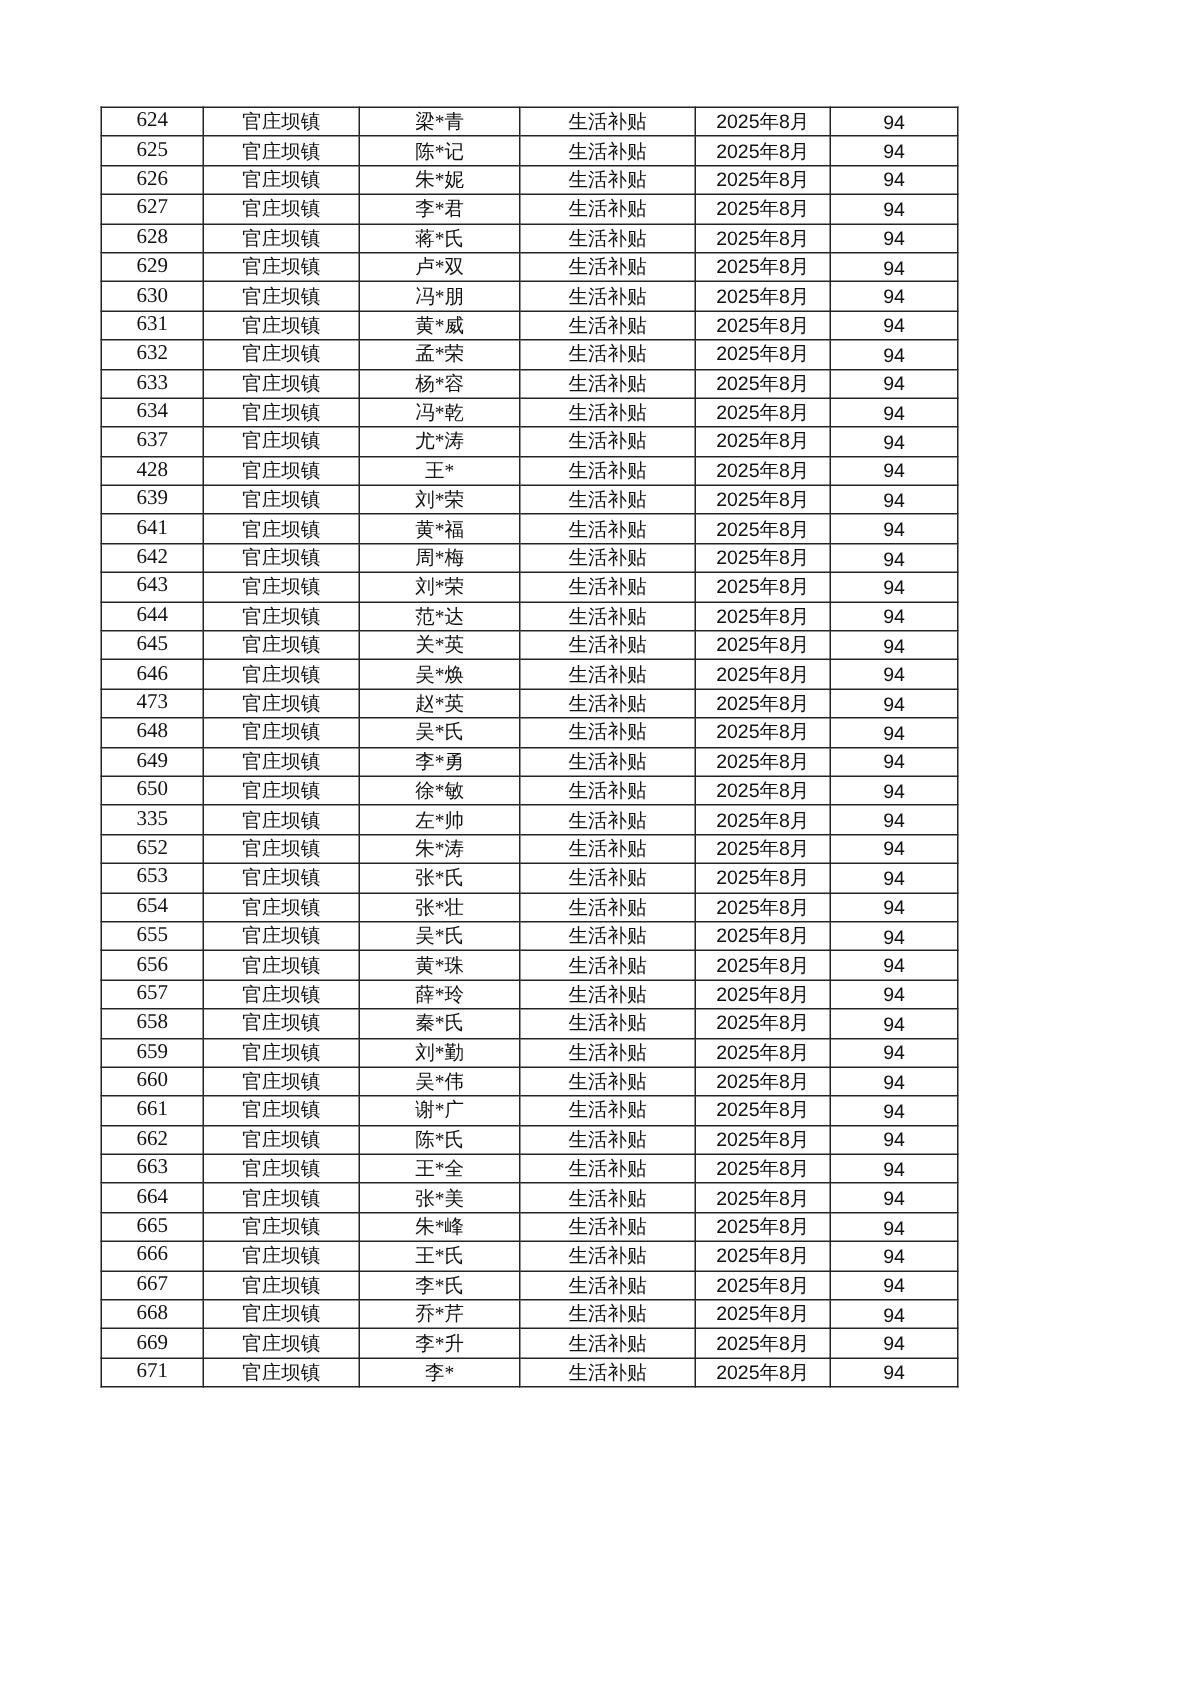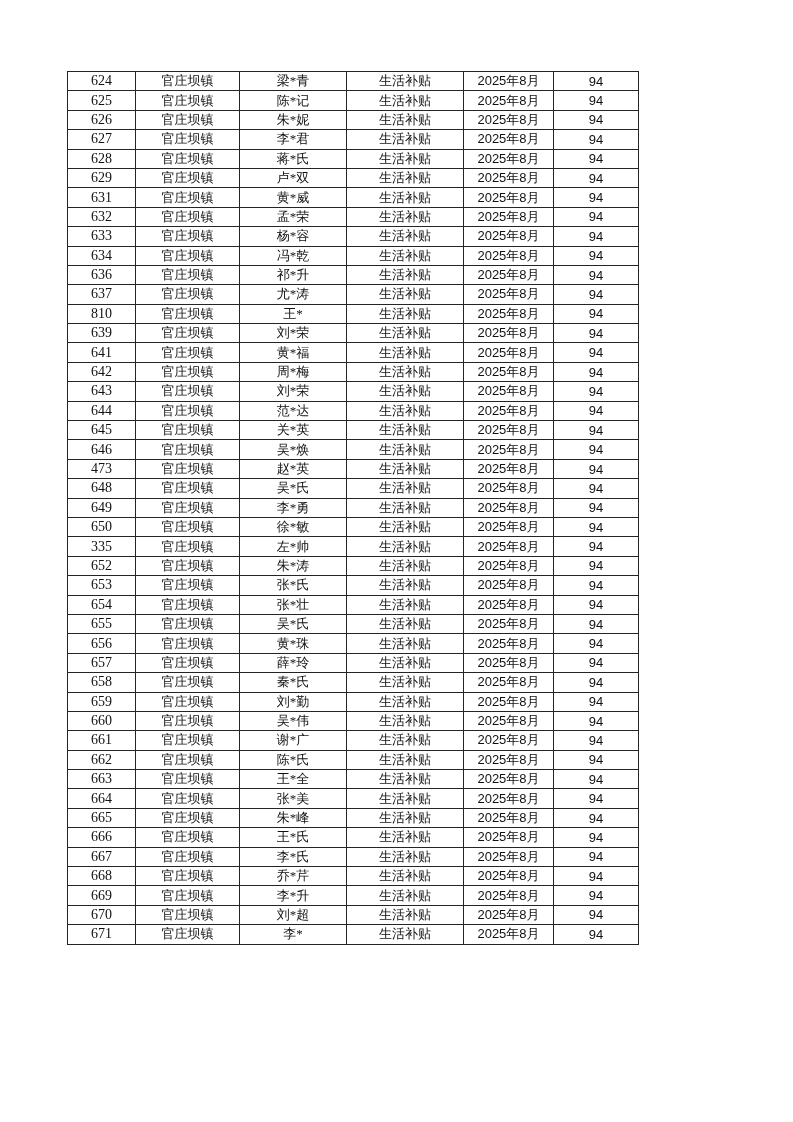--- a/index.html
+++ b/index.html
@@ -108,20 +108,28 @@
         </tr>
         <tr>
           <td class="col-no">629</td>
           <td class="col-town">官庄坝镇</td>
           <td class="col-name">卢*双</td>
           <td class="col-type">生活补贴</td>
           <td class="col-month">2025年8月</td>
           <td class="col-amount">94</td>
         </tr>
         <tr>
+          <td class="col-no">630</td>
+          <td class="col-town">官庄坝镇</td>
+          <td class="col-name">冯*朋</td>
+          <td class="col-type">生活补贴</td>
+          <td class="col-month">2025年8月</td>
+          <td class="col-amount">94</td>
+        </tr>
+        <tr>
           <td class="col-no">631</td>
           <td class="col-town">官庄坝镇</td>
           <td class="col-name">黄*威</td>
           <td class="col-type">生活补贴</td>
           <td class="col-month">2025年8月</td>
           <td class="col-amount">94</td>
         </tr>
         <tr>
           <td class="col-no">632</td>
           <td class="col-town">官庄坝镇</td>
@@ -140,37 +148,29 @@
         </tr>
         <tr>
           <td class="col-no">634</td>
           <td class="col-town">官庄坝镇</td>
           <td class="col-name">冯*乾</td>
           <td class="col-type">生活补贴</td>
           <td class="col-month">2025年8月</td>
           <td class="col-amount">94</td>
         </tr>
         <tr>
-          <td class="col-no">636</td>
-          <td class="col-town">官庄坝镇</td>
-          <td class="col-name">祁*升</td>
-          <td class="col-type">生活补贴</td>
-          <td class="col-month">2025年8月</td>
-          <td class="col-amount">94</td>
-        </tr>
-        <tr>
           <td class="col-no">637</td>
           <td class="col-town">官庄坝镇</td>
           <td class="col-name">尤*涛</td>
           <td class="col-type">生活补贴</td>
           <td class="col-month">2025年8月</td>
           <td class="col-amount">94</td>
         </tr>
         <tr>
-          <td class="col-no">810</td>
+          <td class="col-no">428</td>
           <td class="col-town">官庄坝镇</td>
           <td class="col-name">王*</td>
           <td class="col-type">生活补贴</td>
           <td class="col-month">2025年8月</td>
           <td class="col-amount">94</td>
         </tr>
         <tr>
           <td class="col-no">639</td>
           <td class="col-town">官庄坝镇</td>
           <td class="col-name">刘*荣</td>
@@ -399,28 +399,20 @@
           <td class="col-town">官庄坝镇</td>
           <td class="col-name">乔*芹</td>
           <td class="col-type">生活补贴</td>
           <td class="col-month">2025年8月</td>
           <td class="col-amount">94</td>
         </tr>
         <tr>
           <td class="col-no">669</td>
           <td class="col-town">官庄坝镇</td>
           <td class="col-name">李*升</td>
-          <td class="col-type">生活补贴</td>
-          <td class="col-month">2025年8月</td>
-          <td class="col-amount">94</td>
-        </tr>
-        <tr>
-          <td class="col-no">670</td>
-          <td class="col-town">官庄坝镇</td>
-          <td class="col-name">刘*超</td>
           <td class="col-type">生活补贴</td>
           <td class="col-month">2025年8月</td>
           <td class="col-amount">94</td>
         </tr>
         <tr>
           <td class="col-no">671</td>
           <td class="col-town">官庄坝镇</td>
           <td class="col-name">李*</td>
           <td class="col-type">生活补贴</td>
           <td class="col-month">2025年8月</td>

